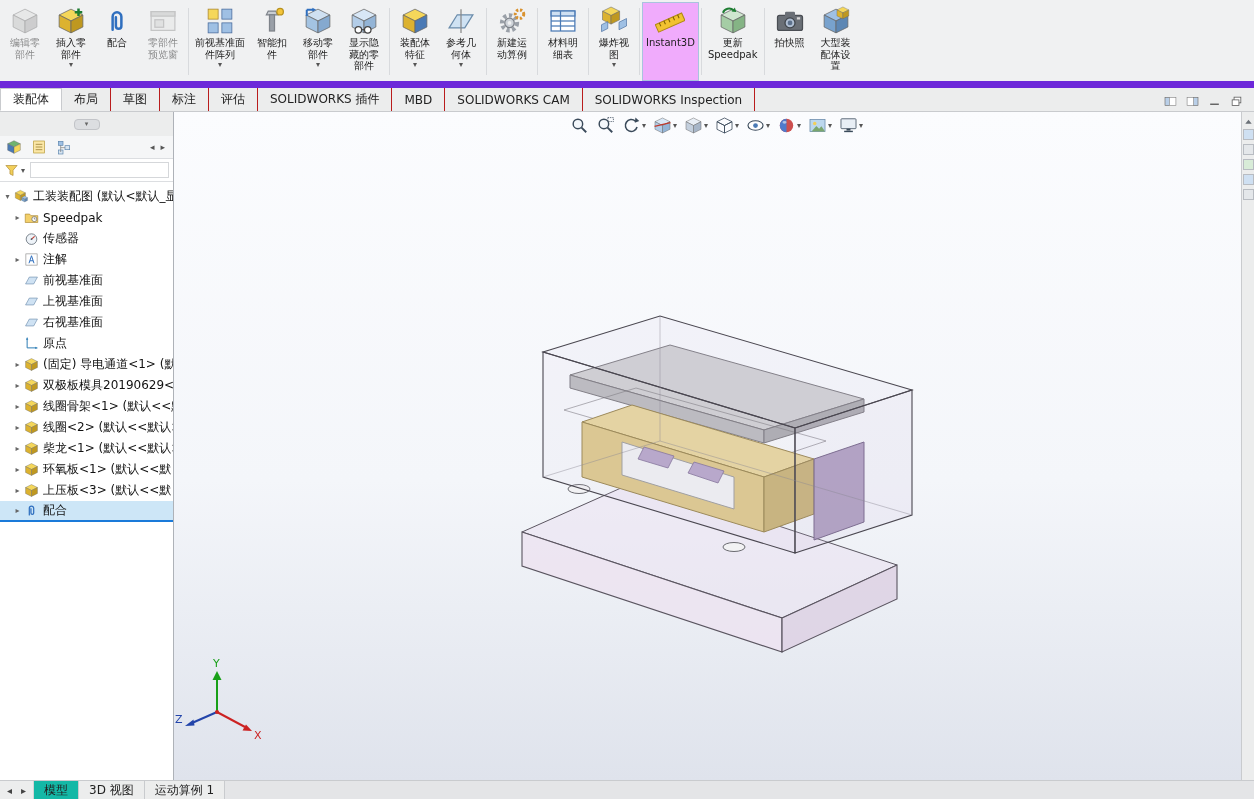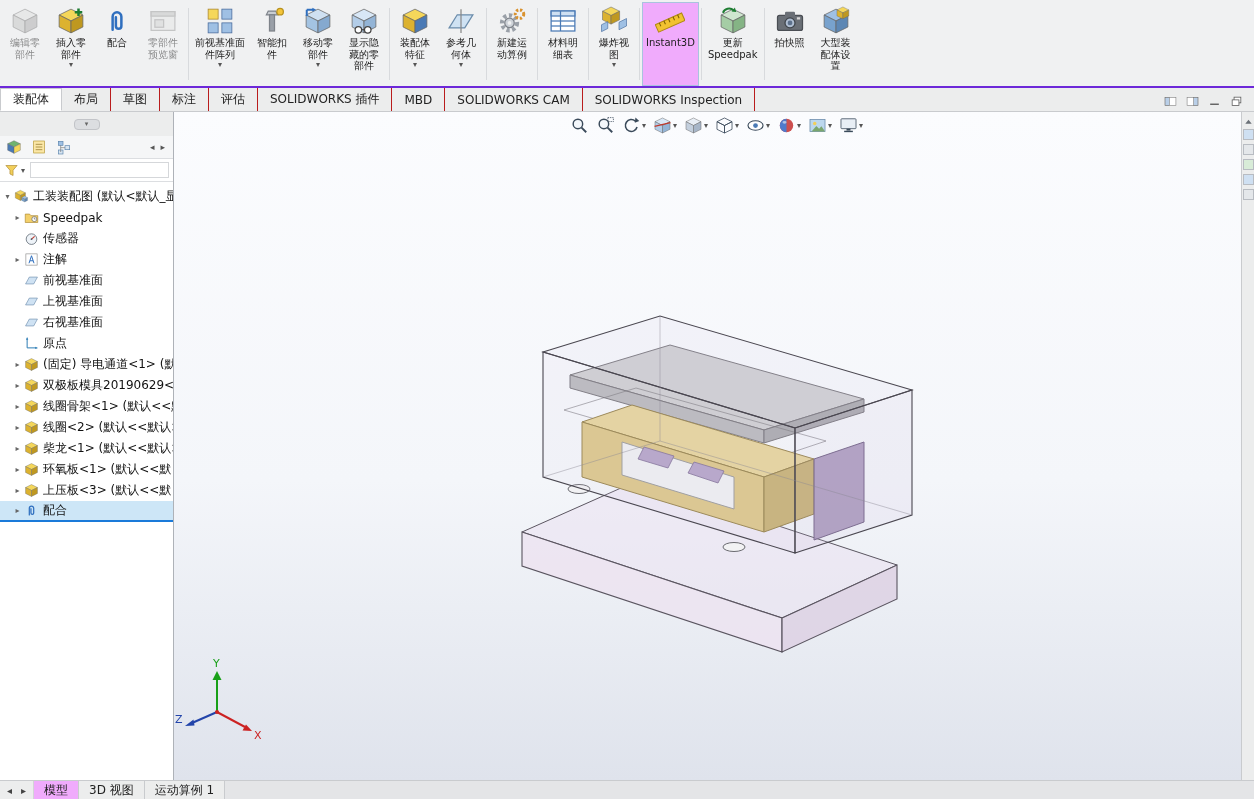--- a/index.html
+++ b/index.html
@@ -2,21 +2,21 @@
 <html><head>
 <meta charset="utf-8">
 <style>
   *{margin:0;padding:0;box-sizing:border-box;}
   html,body{width:1254px;height:799px;overflow:hidden;background:#f0f1f2;
     font-family:"DejaVu Sans","Liberation Sans",sans-serif;}
   #app{position:relative;width:1254px;height:799px;}
 
   
   .ribbon{position:absolute;left:0;top:0;width:100%;height:88px;background:#f0f1f2;
-    border-bottom:2px solid #6d28d9;display:flex;align-items:stretch;padding:2px 2px 0 2px;}
+    border-bottom:7px solid #6d28d9;display:flex;align-items:stretch;padding:2px 2px 0 2px;}
   .rbtn{display:flex;flex-direction:column;align-items:center;padding:3px 3px 0;
     min-width:46px;max-width:70px;cursor:default;border:1px solid transparent;}
   .rbtn.pressed{background:#f0abfc;border:1px solid #a9c3de;}
   .rbtn.disabled{opacity:.5;filter:grayscale(1);}
   .ric{width:30px;height:30px;display:block;flex:0 0 30px;}
   .rlb{font-size:10px;line-height:11.5px;text-align:center;white-space:pre-line;color:#222;margin-top:1px;}
   .rcaret{font-size:8px;color:#555;line-height:9px;}
   .rsep{width:1px;background:#d8dadd;margin:6px 2px;}
 
   
@@ -67,21 +67,21 @@
   .rs-up{width:11px;height:12px;display:block;}
   .rs-sq{width:11px;height:11px;border:1px solid #b8bcc2;margin-top:4px;}
 
   
   .bottom-bar{position:absolute;left:0;bottom:0;width:100%;height:19px;background:#eceded;
     border-top:1px solid #c9cbce;display:flex;align-items:stretch;}
   .bnav{display:flex;align-items:center;padding:0 4px;gap:3px;border-right:1px solid #d2d4d6;}
   .bnav span{font-size:10px;color:#444;padding:0 3px;}
   .btab{font-size:12px;padding:0 10px;display:flex;align-items:center;border-right:1px solid #c9cbce;
     color:#222;white-space:nowrap;}
-  .btab.active{background:#f0abfc;}
+  .btab.active{background:#14b8a6;}
   .bfill{flex:1;background:#e4e5e7;}
 </style>
 </head>
 <body>
 
 <div id="app">
 
   <div class="ribbon">
       <div class="rbtn disabled">
         <span class="ric"><svg viewBox="0 0 24 24" width="100%" height="100%">

